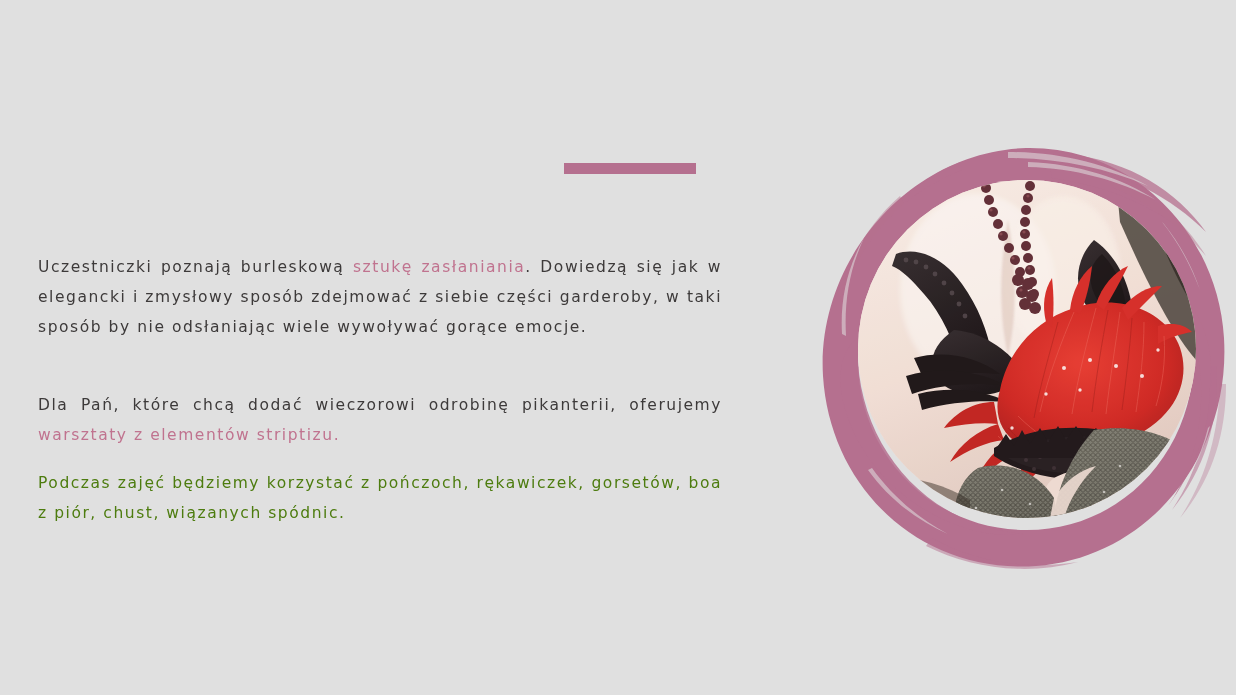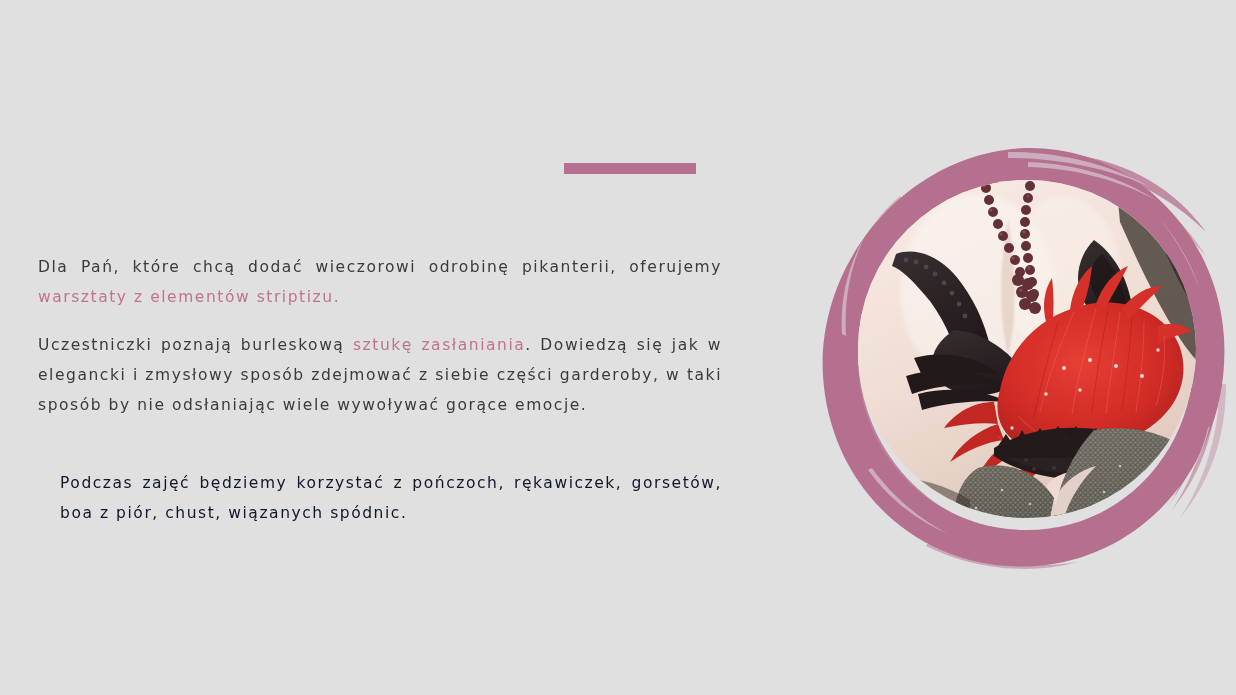--- a/index.html
+++ b/index.html
@@ -98,23 +98,23 @@
 </style>
 </head>
 <body>
 
 <div id="slide" style="background: rgb(224, 224, 224);">
 
 
   <div id="divider" style="background: rgb(181, 112, 143);"></div>
 
   <div id="body-text">
+    <p class="para" id="p2" style="color: rgb(61, 58, 58);"><span>Uczestniczki poznają burleskową </span><span class="hl" style="color: rgb(192, 115, 143);">sztukę zasłaniania</span><span>. Dowiedzą się jak w elegancki i zmysłowy sposób zdejmować z siebie części garderoby, w taki sposób by nie odsłaniając wiele wywoływać gorące emocje.</span></p>
     <p class="para" id="p1" style="color: rgb(61, 58, 58);"><span>Dla Pań, które chcą dodać wieczorowi odrobinę pikanterii, oferujemy </span><span class="hl" style="color: rgb(192, 115, 143);">warsztaty z elementów striptizu.</span></p>
-    <p class="para" id="p2" style="color: rgb(61, 58, 58);"><span>Uczestniczki poznają burleskową </span><span class="hl" style="color: rgb(192, 115, 143);">sztukę zasłaniania</span><span>. Dowiedzą się jak w elegancki i zmysłowy sposób zdejmować z siebie części garderoby, w taki sposób by nie odsłaniając wiele wywoływać gorące emocje.</span></p>
-    <p class="para" id="p4" style="color: #0f172a; margin-left: 22px;"><span>Podczas zajęć będziemy korzystać z pończoch, rękawiczek, gorsetów, boa z piór, chust, wiązanych spódnic.</span></p>
+    <p class="para" id="p4" style="color: #4d7c0f;"><span>Podczas zajęć będziemy korzystać z pończoch, rękawiczek, gorsetów, boa z piór, chust, wiązanych spódnic.</span></p>
   </div>
 
   <div id="photo-area">
 
     <svg id="brush-ring" viewBox="0 0 424 436" aria-hidden="true">
       <defs>
         <clipPath id="ringWispClip">
           <path d="M212,6 C330,6 418,100 418,218 C418,336 330,430 212,430 C94,430 6,336 6,218 C6,100 94,6 212,6 Z
                    M212,44 C118,44 44,122 44,218 C44,314 118,392 212,392 C306,392 380,314 380,218 C380,122 306,44 212,44 Z"></path>
         </clipPath>

